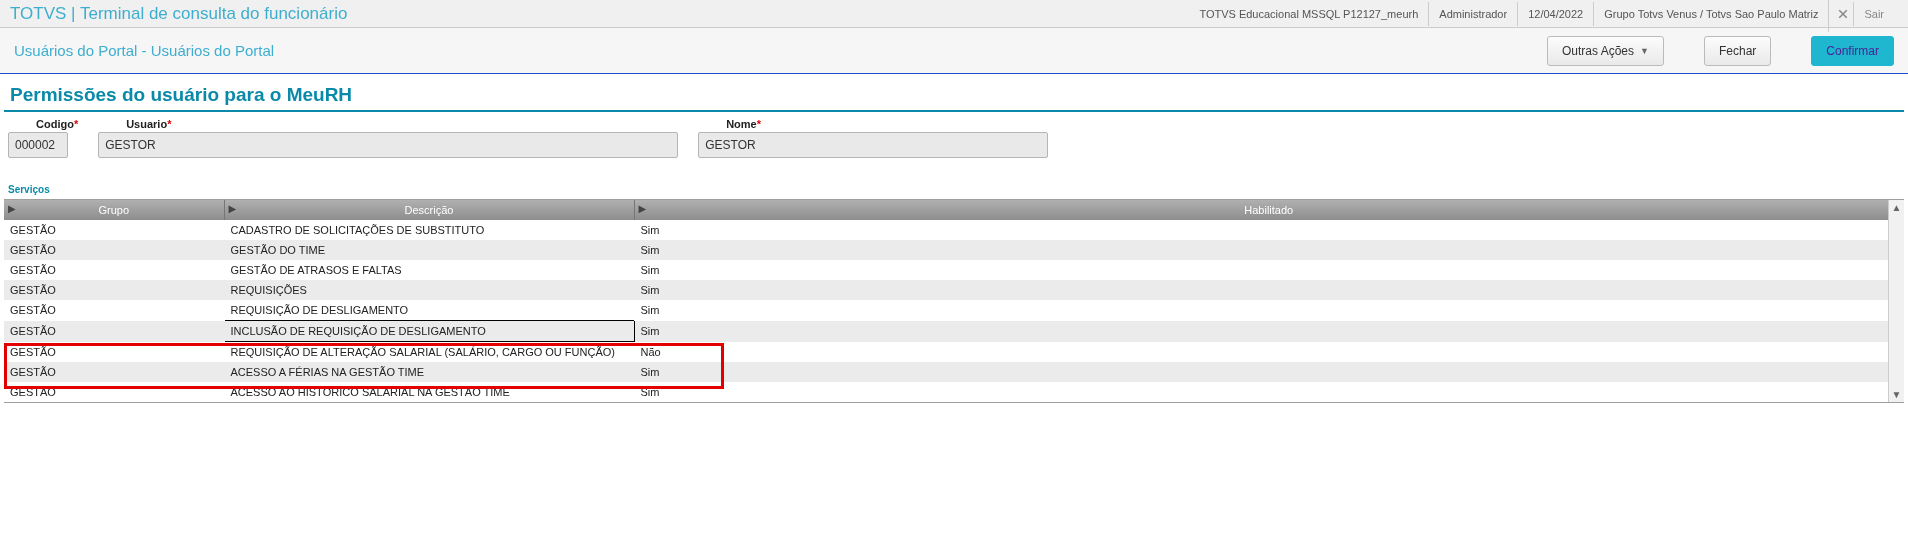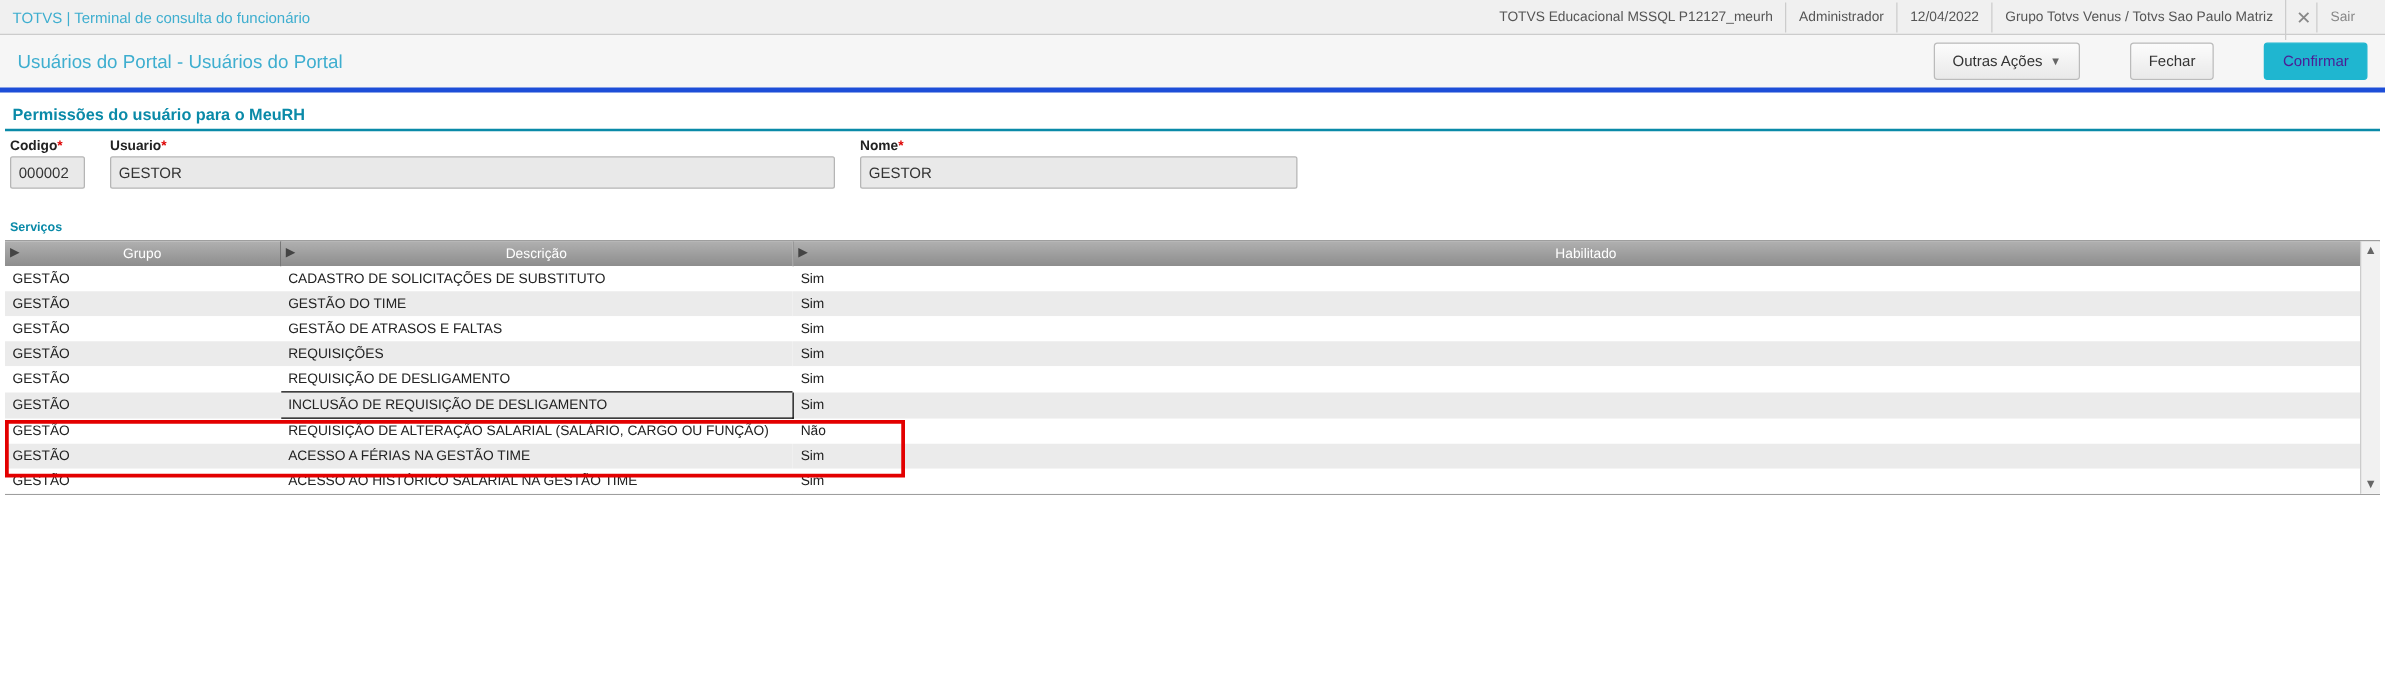--- a/index.html
+++ b/index.html
@@ -3,49 +3,49 @@
 <meta charset="utf-8">
 <style>
   * { box-sizing: border-box; margin: 0; padding: 0; }
   body { font-family: Arial, sans-serif; font-size: 12px; color: #333; background: #fff; }
   
   .topbar {
     display: flex; align-items: center; justify-content: space-between;
     background: #f0f0f0; border-bottom: 1px solid #ccc;
     height: 28px; padding: 0 6px;
   }
-  .app-title { color: #3eaecf; font-size: 12px; font-weight: 400; padding-left: 4px; }
+  .app-title { color: #3eaecf; font-size: 17px; font-weight: 400; padding-left: 4px; }
   .top-right { display: flex; align-items: center; gap: 0; font-size: 11px; color: #555; }
   .top-right span { border-left: 1px solid #ccc; padding: 6px 10px; }
   .top-right span:first-child { border-left: none; }
   .exit-btn { display: flex; align-items: center; gap: 4px; padding: 6px 8px; border-left: 1px solid #ccc; color: #888; cursor: pointer; }
   .exit-btn svg { width: 12px; height: 12px; }
   
   .subbar {
     display: flex; align-items: center; justify-content: space-between;
-    height: 46px; padding: 0 14px; background: #f6f6f6; border-bottom: 4px solid #1d4ed8;
+    height: 46px; padding: 0 14px; background: #f6f6f6; border-bottom: 1px solid #1d4ed8;
   }
   .breadcrumb { color: #3eaecf; font-size: 15px; }
   .subbar-actions { display: flex; gap: 8px; }
   .btn {
     border: 1px solid #bbb; background: linear-gradient(#fcfcfc,#e9e9e9);
     padding: 7px 14px; font-size: 12px; border-radius: 3px; cursor: pointer;
     display: inline-flex; align-items: center; gap: 6px; color: #333; margin-left: 32px;
   }
   .btn-primary { background: #1fb6d0; border-color: #1fb6d0; color: #4c1d95; }
   .chevron { font-size: 9px; color: #666; }
   
   .section-title {
-    color: #0a8aa8; font-size: 13px; font-weight: bold;
+    color: #0a8aa8; font-size: 19px; font-weight: bold;
     padding: 8px 6px 4px; border-bottom: 2px solid #0a8aa8; margin: 2px 4px 0;
   }
   
   .form-row { display: flex; gap: 20px; padding: 6px 8px; flex-wrap: wrap; }
   .form-field { display: flex; flex-direction: column; gap: 2px; }
-  .form-field label { font-size: 11px; font-weight: bold; color: #222; }
+  .form-field label { font-size: 11px; font-weight: bold; color: #222; margin-left: 28px; }
   .form-field .req { color: #d00; }
   .form-field input {
     border: 1px solid #b5b5b5; background: #e9e9e9; padding: 5px 6px; font-size: 12px;
     border-radius: 2px; color: #333;
   }
   .f-codigo input { width: 60px; }
   .f-usuario input { width: 580px; }
   .f-nome input { width: 350px; }
   
   .services-title { color: #0a8aa8; font-size: 10px; font-weight: bold; padding: 20px 8px 4px; }

